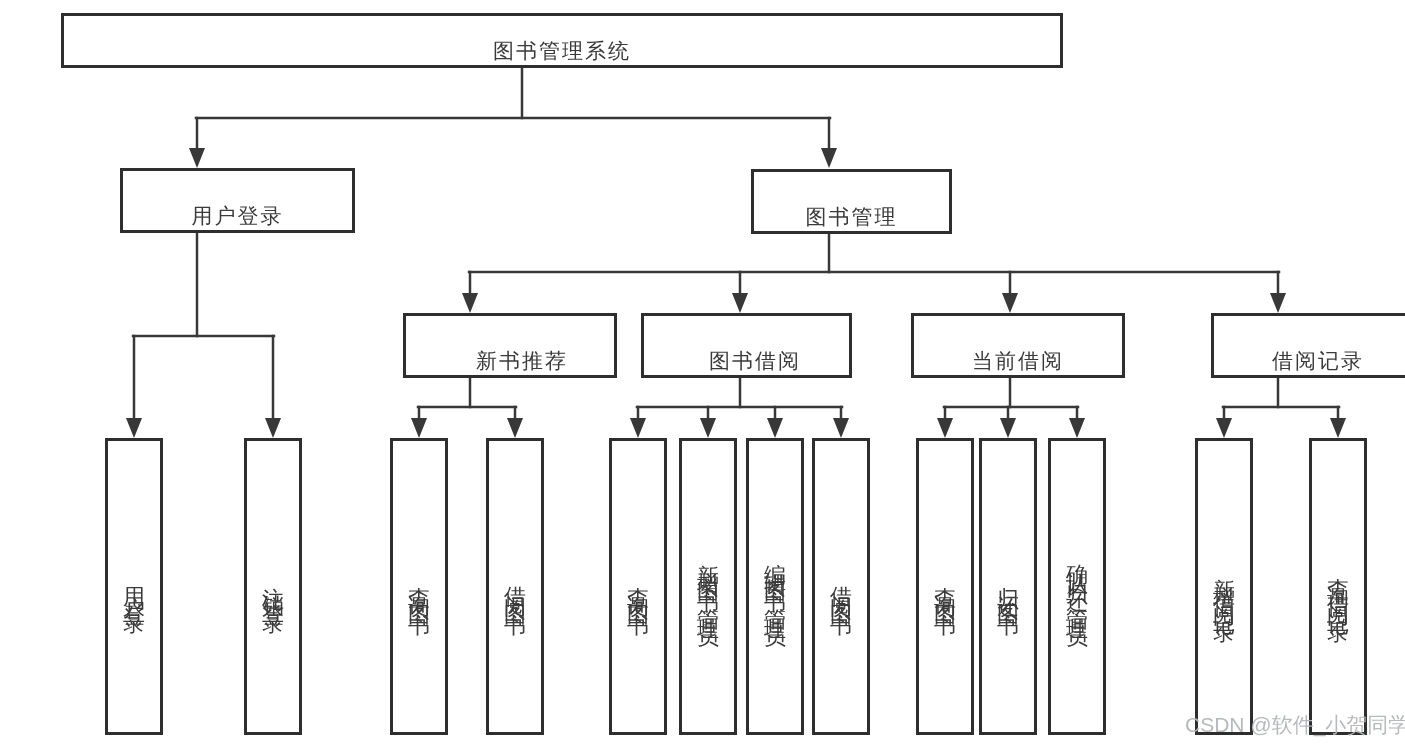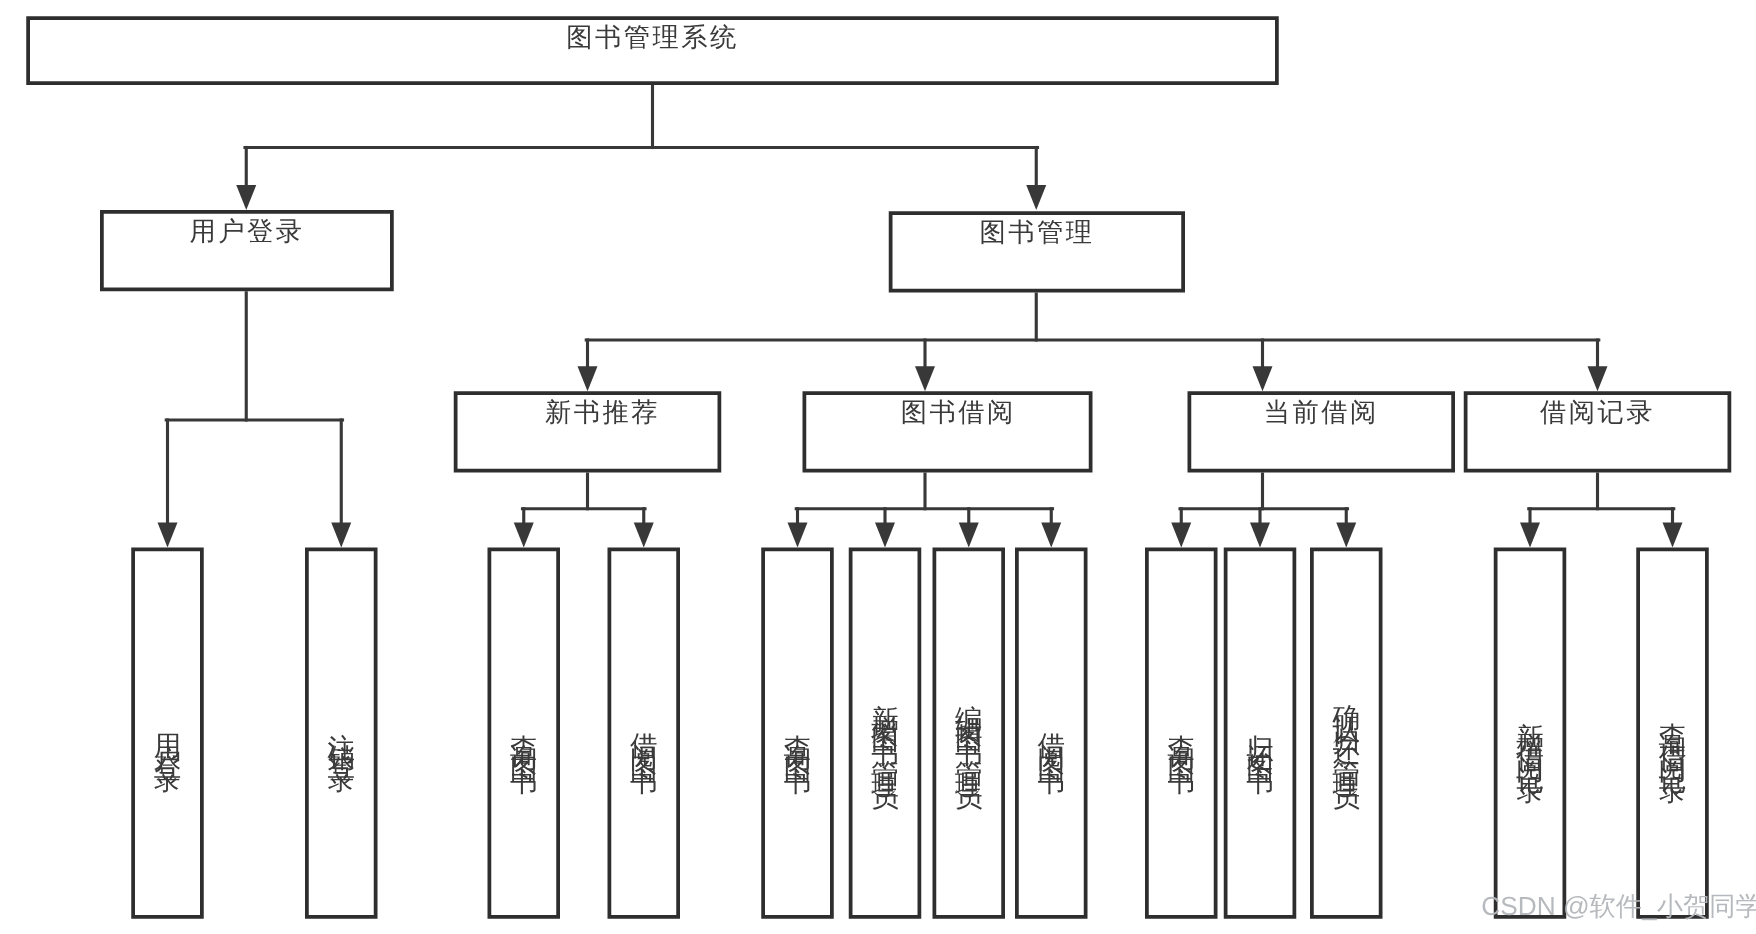--- a/index.html
+++ b/index.html
@@ -17,26 +17,27 @@
     background:var(--bg);
     overflow:hidden;
   }
   #connectors{position:absolute;left:0;top:0;width:1405px;height:747px;}
   #connectors path{stroke:var(--line);stroke-width:2.5;fill:none;stroke-linecap:square;}
   #connectors polygon{fill:var(--line);stroke:none;}
   .node{
     position:absolute;
     background:var(--bg);
     border:3px solid var(--border);
-    display:flex;align-items:flex-start;justify-content:center;
+    display:flex;align-items:flex-end;justify-content:center;
     box-sizing:border-box;
     color:var(--text);
     font-size:21px;
     letter-spacing:2px;
     white-space:nowrap;
+    margin-left:40px;
   }
   .root{left:21px;top:13px;width:1002px;height:55px;font-size:21px;}
   .lvl2{top:168px;height:65px;}
   .lvl3{top:313px;height:65px;width:214px;}
   .vnode{
     position:absolute;
     top:438px;height:297px;width:58px;
     background:var(--bg);
     border:3px solid var(--border);
     box-sizing:border-box;
@@ -130,31 +131,31 @@
     <polygon points="1330,418 1346,418 1338,438"></polygon>
   </svg>
 
   <div class="node root">
     <span>图书管理系统</span>
   </div>
 
   <div class="node lvl2" style="left:80px;width:235px;">
     <span>用户登录</span>
   </div>
-  <div class="node lvl2" style="left:711px;top:169px;width:237px;font-family:Liberation Mono, monospace;">
+  <div class="node lvl2" style="left:711px;top:169px;width:201px;font-family:Liberation Mono, monospace;">
     <span>图书管理</span>
   </div>
 
   <div class="node lvl3" style="left:363px;padding-left:24px;">
     <span>新书推荐</span>
   </div>
-  <div class="node lvl3" style="left:642px;width:232px;padding-left:17px;">
+  <div class="node lvl3" style="left:601px;width:211px;padding-left:17px;">
     <span>图书借阅</span>
   </div>
-  <div class="node lvl3" style="left:950px;">
+  <div class="node lvl3" style="left:871px;">
     <span>当前借阅</span>
   </div>
   <div class="node lvl3" style="left:1171px;">
     <span>借阅记录</span>
   </div>
 
   <div class="vnode" style="left:105px;">
     <span class="vtext">用户登录</span>
   </div>
   <div class="vnode" style="left:244px;">

